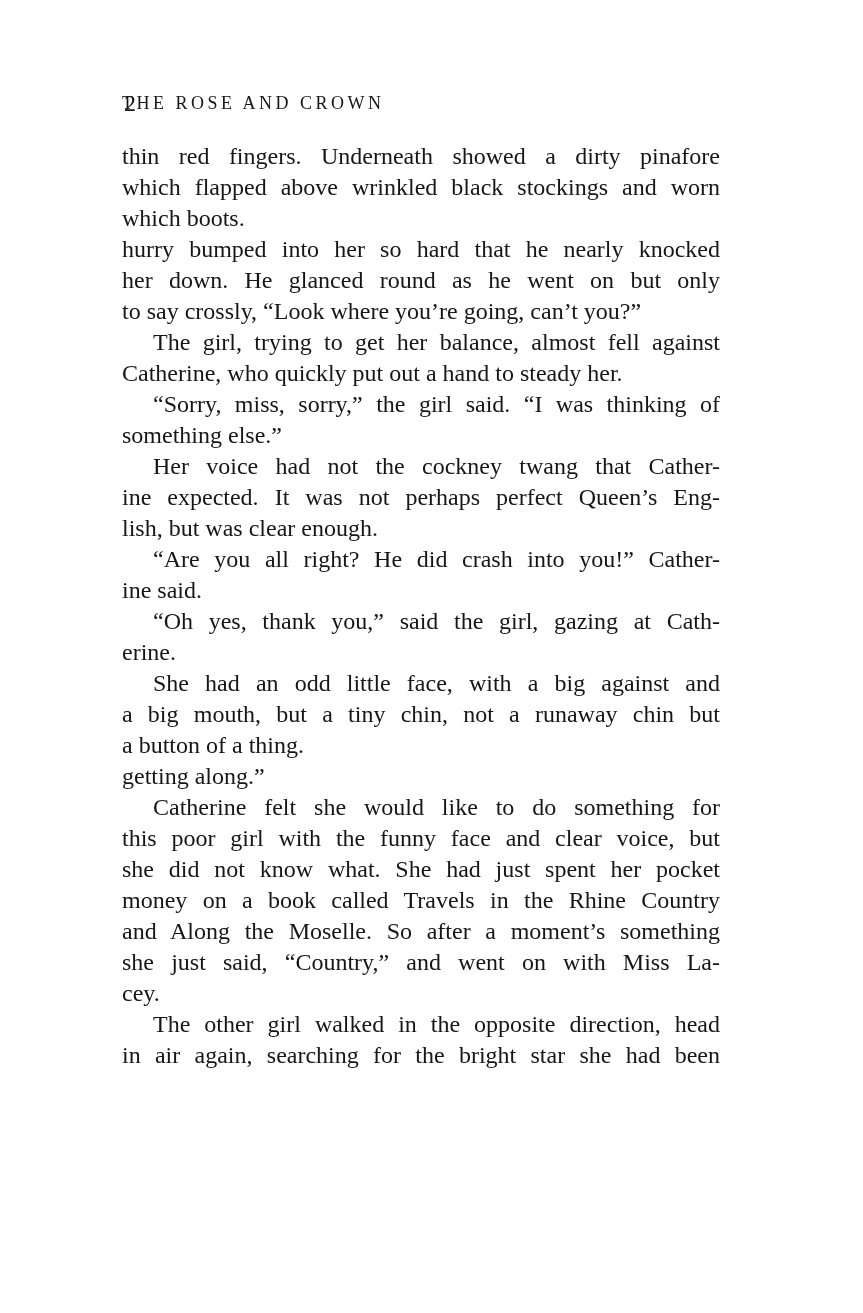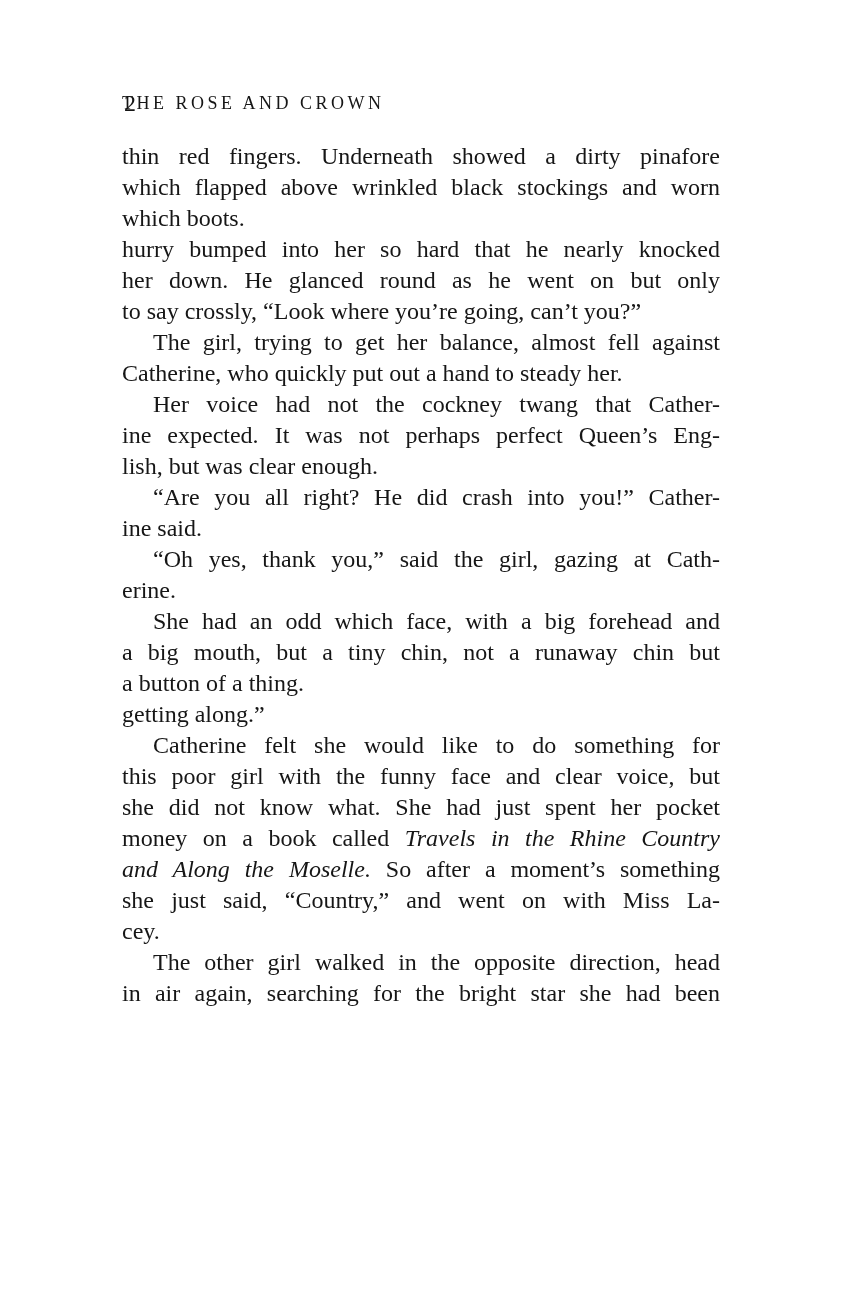--- a/index.html
+++ b/index.html
@@ -52,21 +52,21 @@
   .line {
     text-align: justify;
     text-align-last: justify;
     -moz-text-align-last: justify;
   }
   .line.last {
     text-align-last: left;
     -moz-text-align-last: left;
   }
   .line.first { text-indent: 31px; }
-  .it { font-style: italic; }
+  .it { }
 </style>
 </head>
 <body>
 
 <div class="page">
   <header class="running-header">
     <span class="page-number">2</span>
     <span class="running-head">THE ROSE AND CROWN</span>
   </header>
   <main class="text-block">
@@ -78,34 +78,38 @@
       <div class="para">
         <div class="line"><span>hurry bumped into her so hard that he nearly knocked</span></div>
         <div class="line"><span>her down. He glanced round as he went on but only</span></div>
         <div class="line last"><span>to say crossly, “Look where you’re going, can’t you?”</span></div>
       </div>
       <div class="para">
         <div class="line first"><span>The girl, trying to get her balance, almost fell against</span></div>
         <div class="line last"><span>Catherine, who quickly put out a hand to steady her.</span></div>
       </div>
       <div class="para">
+        <div class="line first"><span>“Sorry, miss, sorry,” the girl said. “I was thinking of</span></div>
+        <div class="line last"><span>something else.”</span></div>
+      </div>
+      <div class="para">
         <div class="line first"><span>Her voice had not the cockney twang that Cather-</span></div>
         <div class="line"><span>ine expected. It was not perhaps perfect Queen’s Eng-</span></div>
         <div class="line last"><span>lish, but was clear enough.</span></div>
       </div>
       <div class="para">
         <div class="line first"><span>“Are you all right? He did crash into you!” Cather-</span></div>
         <div class="line last"><span>ine said.</span></div>
       </div>
       <div class="para">
         <div class="line first"><span>“Oh yes, thank you,” said the girl, gazing at Cath-</span></div>
         <div class="line last"><span>erine.</span></div>
       </div>
       <div class="para">
-        <div class="line first"><span>She had an odd which face, with a big forehead and</span></div>
+        <div class="line first"><span>She had an odd little face, with a big against and</span></div>
         <div class="line"><span>a big mouth, but a tiny chin, not a runaway chin but</span></div>
         <div class="line last"><span>a button of a thing.</span></div>
       </div>
       <div class="para">
         <div class="line last"><span>getting along.”</span></div>
       </div>
       <div class="para">
         <div class="line first"><span>Catherine felt she would like to do something for</span></div>
         <div class="line"><span>this poor girl with the funny face and clear voice, but</span></div>
         <div class="line"><span>she did not know what. She had just spent her pocket</span></div>

